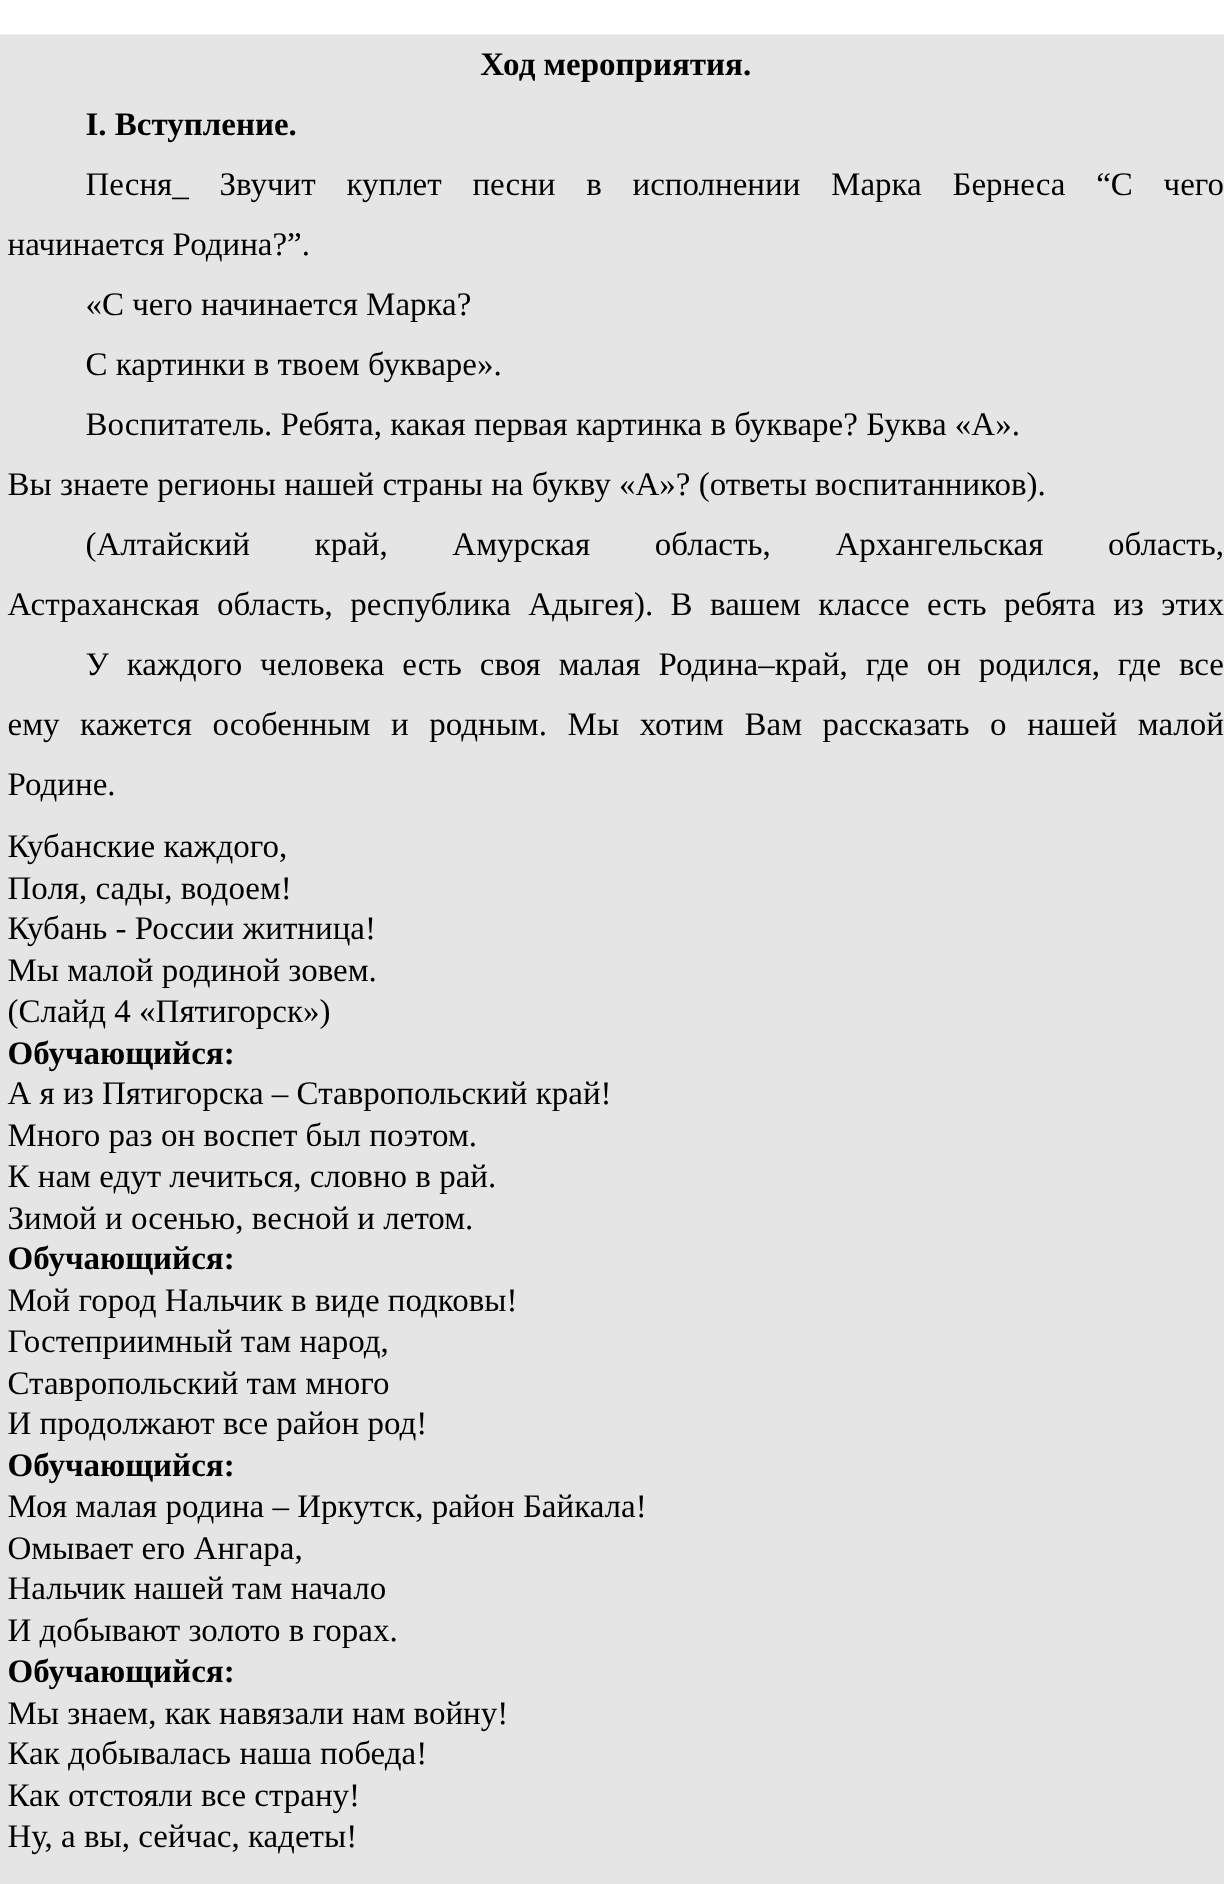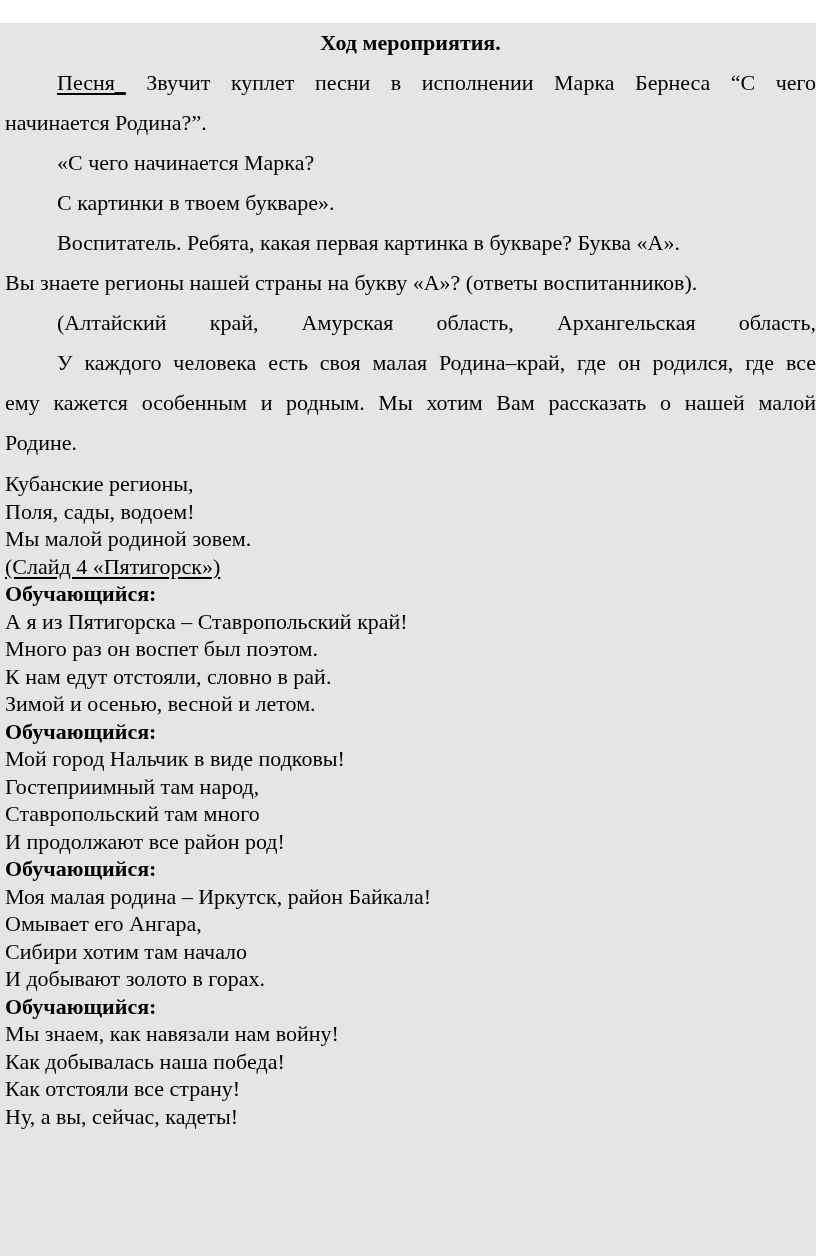--- a/index.html
+++ b/index.html
@@ -37,58 +37,61 @@
     text-align: left;
     white-space: normal;
   }
   .line.center { text-align: center; }
   .line.indent { text-indent: 52px; }
   .line.justify {
     text-align: justify;
     text-align-last: justify;
   }
   .b { font-weight: bold; }
-  .u { text-decoration: underline; text-underline-offset: 3px; }
+  .u { text-underline-offset: 3px; }
 </style>
 </head>
 <body style="background: rgb(255, 255, 255);">
 
 <div class="page">
   <div id="doc-lines">
       <div class="line center"><span class="b">Ход мероприятия.</span></div>
+      <div class="line indent"><span class="b">I. Вступление.</span></div>
       <div class="line indent justify"><span class="u">Песня_</span><span> Звучит куплет песни в исполнении Марка Бернеса “С чего</span></div>
       <div class="line"><span>начинается Родина?”.</span></div>
       <div class="line indent"><span>«С чего начинается Марка?</span></div>
       <div class="line indent"><span>С картинки в твоем букваре».</span></div>
       <div class="line indent"><span>Воспитатель. Ребята, какая первая картинка в букваре? Буква «А».</span></div>
       <div class="line"><span>Вы знаете регионы нашей страны на букву «А»? (ответы воспитанников).</span></div>
       <div class="line indent justify"><span>(Алтайский край, Амурская область, Архангельская область,</span></div>
+      <div class="line justify"><span>Астраханская область, республика Адыгея). В вашем классе есть ребята из этих</span></div>
       <div class="line indent justify"><span>У каждого человека есть своя малая Родина–край, где он родился, где все</span></div>
       <div class="line justify"><span>ему кажется особенным и родным. Мы хотим Вам рассказать о нашей малой</span></div>
       <div class="line"><span>Родине.</span></div>
     </div>
   <div id="poem-lines">
-      <div class="line"><span>Кубанские регионы,</span></div>
+      <div class="line"><span>Кубанские каждого,</span></div>
       <div class="line"><span>Поля, сады, водоем!</span></div>
+      <div class="line"><span>Кубань - России житница!</span></div>
       <div class="line"><span>Мы малой родиной зовем.</span></div>
       <div class="line"><span class="u">(Слайд 4 «Пятигорск»)</span></div>
       <div class="line"><span class="b">Обучающийся:</span></div>
       <div class="line"><span>А я из Пятигорска – Ставропольский край!</span></div>
       <div class="line"><span>Много раз он воспет был поэтом.</span></div>
-      <div class="line"><span>К нам едут отстояли, словно в рай.</span></div>
+      <div class="line"><span>К нам едут лечиться, словно в рай.</span></div>
       <div class="line"><span>Зимой и осенью, весной и летом.</span></div>
       <div class="line"><span class="b">Обучающийся:</span></div>
       <div class="line"><span>Мой город Нальчик в виде подковы!</span></div>
       <div class="line"><span>Гостеприимный там народ,</span></div>
       <div class="line"><span>Ставропольский там много</span></div>
       <div class="line"><span>И продолжают все район род!</span></div>
       <div class="line"><span class="b">Обучающийся:</span></div>
       <div class="line"><span>Моя малая родина – Иркутск, район Байкала!</span></div>
       <div class="line"><span>Омывает его Ангара,</span></div>
-      <div class="line"><span>Сибири хотим там начало</span></div>
+      <div class="line"><span>Нальчик нашей там начало</span></div>
       <div class="line"><span>И добывают золото в горах.</span></div>
       <div class="line"><span class="b">Обучающийся:</span></div>
       <div class="line"><span>Мы знаем, как навязали нам войну!</span></div>
       <div class="line"><span>Как добывалась наша победа!</span></div>
       <div class="line"><span>Как отстояли все страну!</span></div>
       <div class="line"><span>Ну, а вы, сейчас, кадеты!</span></div>
     </div>
 </div>
 
 </body></html>

